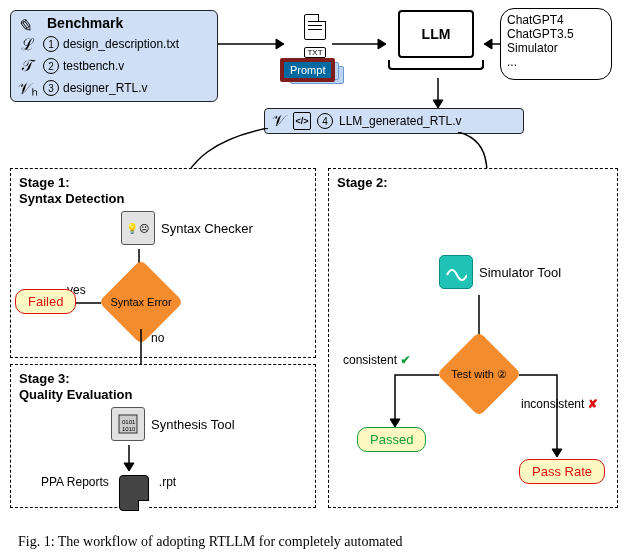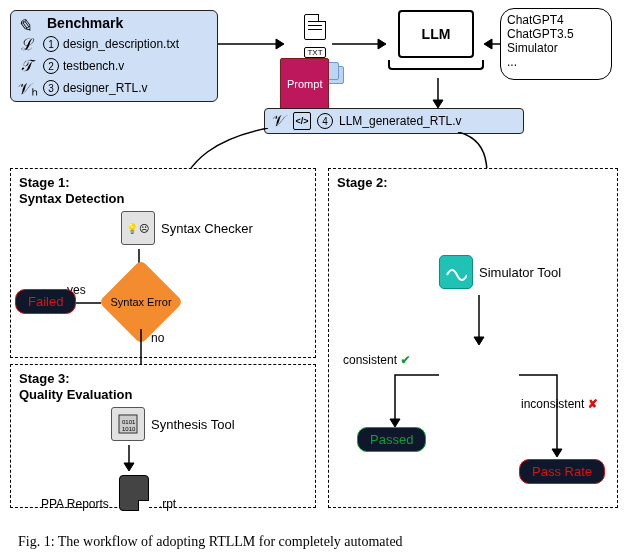--- a/index.html
+++ b/index.html
@@ -35,21 +35,21 @@
     position: absolute; left: 292px; top: 6px; width:30px; text-align:center;
     font-size: 9px;
   }
   .doc {
     width:22px; height:26px; border:1.5px solid #000; border-radius:2px; margin:0 auto; position:relative; background:#fff;
   }
   .doc::after{ content:""; position:absolute; right:-1px; top:-1px; width:7px; height:7px; border-left:1.5px solid #000; border-bottom:1.5px solid #000; background:#fff;}
   .doc .lines{ position:absolute; left:3px; right:3px; top:6px; }
   .doc .lines span{ display:block; height:1px; background:#000; margin-bottom:3px;}
   .prompt-stack { position:absolute; left:272px; top:50px; }
-  .prompt { background:#be185d; color:#fff; border:1px solid #7f1d1d; border-radius:2px; font-size:11px; padding:19px 6px; }
+  .prompt { background:#0369a1; color:#fff; border:4px solid #7f1d1d; border-radius:2px; font-size:11px; padding:2px 6px; }
   .prompt-shadow { position:absolute; background:#bcd5f2; border:1px solid #6b99d3; width:54px; height:18px; border-radius:2px;}
 
   .laptop {
     position:absolute; left:380px; top:2px; width:96px; height:68px;
   }
   .lap-screen{ width:76px; height:48px; border:2px solid #000; border-radius:4px; margin:0 auto; background:#fff; display:flex; align-items:center; justify-content:center; font-weight:bold; font-size:14px;}
   .lap-base{ width:96px; height:10px; border:2px solid #000; border-top:none; border-radius:0 0 4px 4px; margin-top:2px; background:#fff;}
 
   .llm-list {
     position:absolute; left:492px; top:0; width:112px; height:72px;
@@ -88,21 +88,21 @@
     position:absolute; width:84px; height:54px; transform:none;
   }
   .diamond .shape{
     width:60px; height:60px; background:#f28c2e; transform:rotate(45deg); margin:-3px auto 0; border-radius:6px;
   }
   .diamond .txt{
     position:absolute; left:0; right:0; top:0; bottom:0; display:flex; align-items:center; justify-content:center; text-align:center; color:#000; font-size:11px; line-height:1.1;
   }
 
   .pill {
-    position:absolute; border:1.5px solid; border-radius:10px; padding:4px 12px; font-size:13px; background:#0f172a;
+    position:absolute; border:1.5px solid; border-radius:10px; padding:4px 12px; font-size:13px; background:#fef9c3;
   }
   .fail { border-color:#d11; color:#d11; }
   .pass { border-color:#149b3a; color:#149b3a;text-align:center; }
 
   .rpt-icon{
     width:30px; height:36px; background:#444; border:1.5px solid #000; border-radius:4px 4px 10px 4px; position:relative;
   }
   .rpt-icon::after{ content:""; position:absolute; right:-1px; bottom:-1px; width:10px; height:10px; background:#fff; border-top:1.5px solid #000; border-left:1.5px solid #000;}
 
   .arrow { position:absolute; stroke:#000; fill:none; }
@@ -243,41 +243,45 @@
             <text x="5" y="11" font-size="6">0101</text>
             <text x="5" y="18" font-size="6">1010</text>
           </svg>
       </div>
       <span>Synthesis Tool</span>
     </div>
     <svg class="arrow" style="left:112px; top:80px;" width="12" height="26">
       <line x1="6" y1="0" x2="6" y2="18" stroke-width="1.5"></line>
         <polygon points="1,18 6,26 11,18" fill="#000"></polygon>
     </svg>
-    <div style="position:absolute; left:30px; top:110px; display:flex; align-items:flex-end; gap:10px;">
+    <div style="position:absolute; left:30px; top:110px; display:flex; align-items:flex-start; gap:10px;">
       <span>PPA Reports</span>
       <div class="rpt-icon"></div>
       <span>.rpt</span>
     </div>
   </div>
 
   <div id="stage2" class="stage-box">
     <div class="hdr">Stage 2:</div>
     <div class="tool" style="left:110px; top:86px;">
       <div class="tool-icon sim-icon">
         <svg width="22" height="22">
             <path d="M2 14 Q7 4 12 14 T22 14" stroke="#fff" stroke-width="2" fill="none"></path>
           </svg>
       </div>
       <span>Simulator Tool</span>
     </div>
     <svg class="arrow" style="left:144px; top:126px;" width="12" height="50">
       <line x1="6" y1="0" x2="6" y2="42" stroke-width="1.5"></line>
         <polygon points="1,42 6,50 11,42" fill="#000"></polygon>
     </svg>
+    <div class="diamond" style="left:108px; top:178px;">
+      <div class="shape"></div>
+      <div class="txt">Test with ②</div>
+    </div>
 
     <svg class="arrow" style="left:56px; top:200px;" width="54" height="60">
       <path d="M54,6 L10,6 L10,50" stroke-width="1.5"></path>
         <polygon points="5,50 10,58 15,50" fill="#000"></polygon>
     </svg>
     <span class="label" style="left:14px; top:184px;">
       <span>consistent</span> <span class="checkmark">✔</span>
     </span>
     <div class="pill pass" style="left:28px; top:258px;"><span>Passed</span></div>
 

